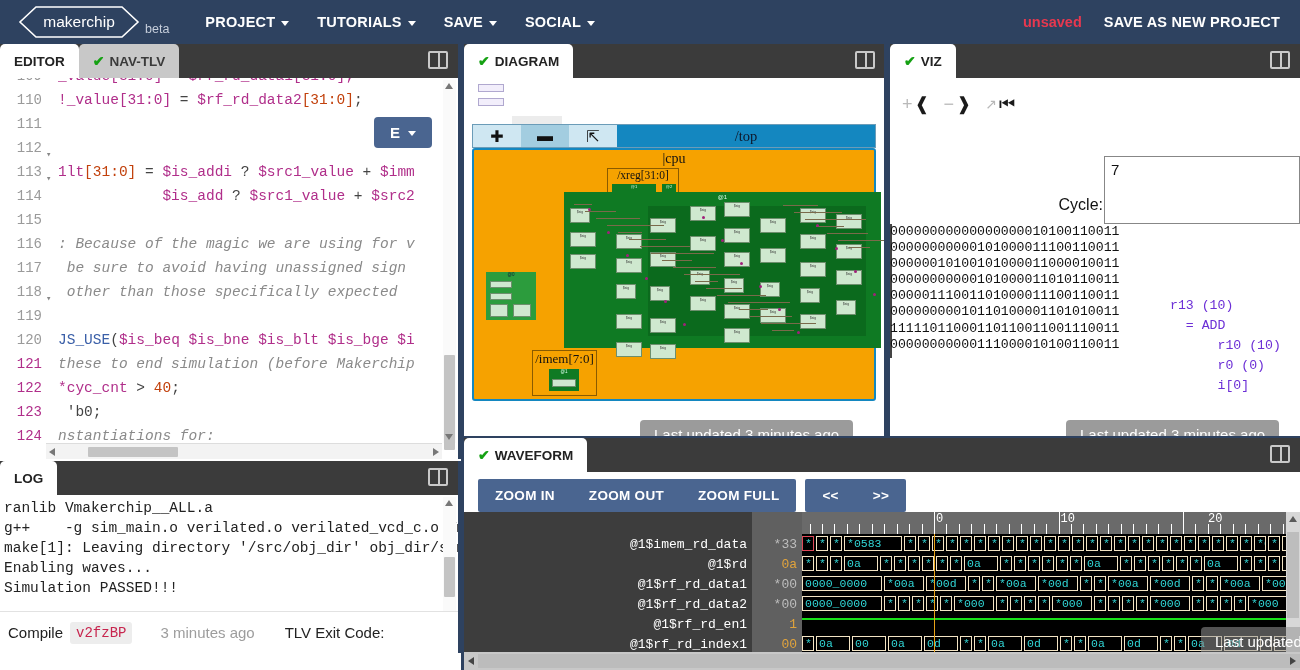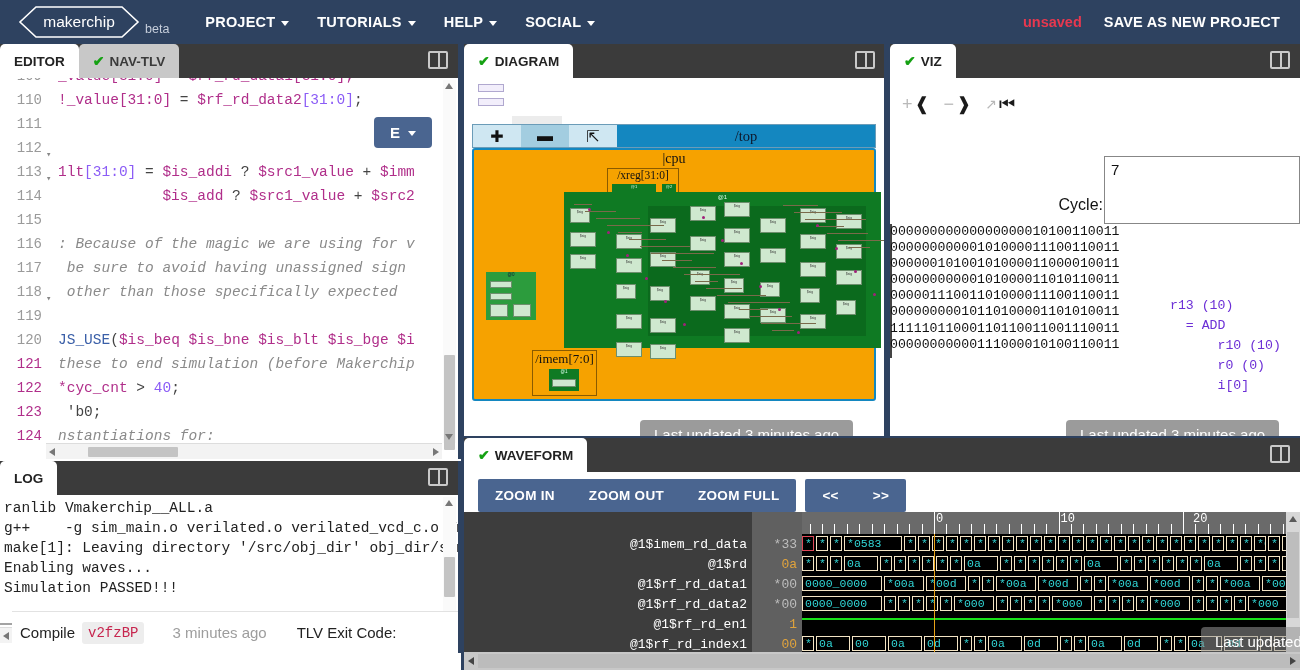--- a/index.html
+++ b/index.html
@@ -71,21 +71,21 @@
     font-family:"Liberation Mono", monospace; font-size:14.5px; line-height:24px;
   }
   .code-line { display:flex; height:24px; white-space:pre; }
   .gutter {
     width:46px; flex:none; text-align:right; padding-right:4px;
     color:#9a9a9a; font-size:14px; background:#fff;
   }
   .fold { width:12px; flex:none; color:#888; font-size:9px; padding-top:7px; }
   .code-txt { flex:1; overflow:hidden; color:#333; }
   .k-var { color:#b02e8a; }
-  .k-num { color:#8b5cf6; }
+  .k-num { color:#c2410c; }
   .k-cmt { color:#8a8a8a; font-style:italic; }
   .k-fn  { color:#3a5fa8; }
   .k-punct { color:#444; }
   .gutter-err { color:#b02e8a; }
 
   .e-btn {
     position:absolute; right:26px; top:39px; background:#4a6590; color:#fff;
     font-size:15px; font-weight:bold; border-radius:4px; padding:7px 16px;
     display:flex; align-items:center; gap:8px; cursor:pointer; z-index:6;
   }
@@ -110,21 +110,21 @@
 
   
   #log-panel { left:0; top:461px; width:461px; height:192px; border-right:3px solid #2e4260; }
   .log-body { position:relative; height:130px; background:#fff; overflow:hidden;
     border-bottom:2px solid #a3a3a3; }
   .log-text {
     font-family:"Liberation Mono", monospace; font-size:14.5px; line-height:20px;
     color:#222; padding:3px 0 0 4px; white-space:pre; overflow:hidden;
   }
   .log-foot {
-    position:absolute; left:12px; right:0; bottom:0; height:42px; background:#fff;
+    position:absolute; left:0; right:0; bottom:0; height:42px; background:#fff;
     display:flex; align-items:center; font-size:15px; color:#222;
     border-top:1px solid #e2e2e2;
   }
   .log-foot .compile { margin-left:8px; }
   .chip {
     background:#ededed; color:#c7254e; font-family:"Liberation Mono", monospace;
     font-size:14px; padding:3px 6px; border-radius:3px; margin-left:7px;
   }
   .muted { color:#9d9d9d; margin-left:28px; }
   .exitcode { margin-left:30px; }
@@ -256,21 +256,21 @@
     <div class="nav-menu">
       <div class="nav-item">
         <span>PROJECT</span>
         <span class="caret-down"></span>
       </div>
       <div class="nav-item">
         <span>TUTORIALS</span>
         <span class="caret-down"></span>
       </div>
       <div class="nav-item">
-        <span>HELP</span>
+        <span>SAVE</span>
         <span class="caret-down"></span>
       </div>
       <div class="nav-item">
         <span>SOCIAL</span>
         <span class="caret-down"></span>
       </div>
     </div>
     <div class="nav-right">
       <span class="unsaved">unsaved</span>
       <span class="save-as">SAVE AS NEW PROJECT</span>
@@ -814,21 +814,21 @@
           <div class="tickmark" style="left: 430.8px;"></div>
           <div class="tickmark" style="left: 443.25px;"></div>
           <div class="tickmark" style="left: 455.7px;"></div>
           <div class="tickmark" style="left: 468.15px;"></div>
           <div class="tickmark" style="left: 480.6px;"></div>
           <div class="tickmark" style="left: 493.05px;"></div>
           <div class="ticklabel" style="left: 134px;">0</div>
           <div class="tickmark" style="left: 132px; top: 0px; height: 22px;"></div>
           <div class="ticklabel" style="left: 258.5px; text-align: center;">10</div>
           <div class="tickmark" style="left: 256.5px; top: 0px; height: 22px;"></div>
-          <div class="ticklabel" style="left: 391px;">20</div>
+          <div class="ticklabel" style="left: 406px;">20</div>
           <div class="tickmark" style="left: 381px; top: 0px; height: 22px;"></div>
         </div>
       <div class="wave-scroll-v">
         <span class="wsv-arr up"></span>
         <div class="thumb"></div>
         <span class="wsv-arr dn"></span>
       </div>
       <div class="toast" style="left:737px; top:115px; background:rgba(150,150,150,.55); color:#fff;">Last updated 3 minutes ago</div>
     </div>
     <div class="wave-scroll-h">

